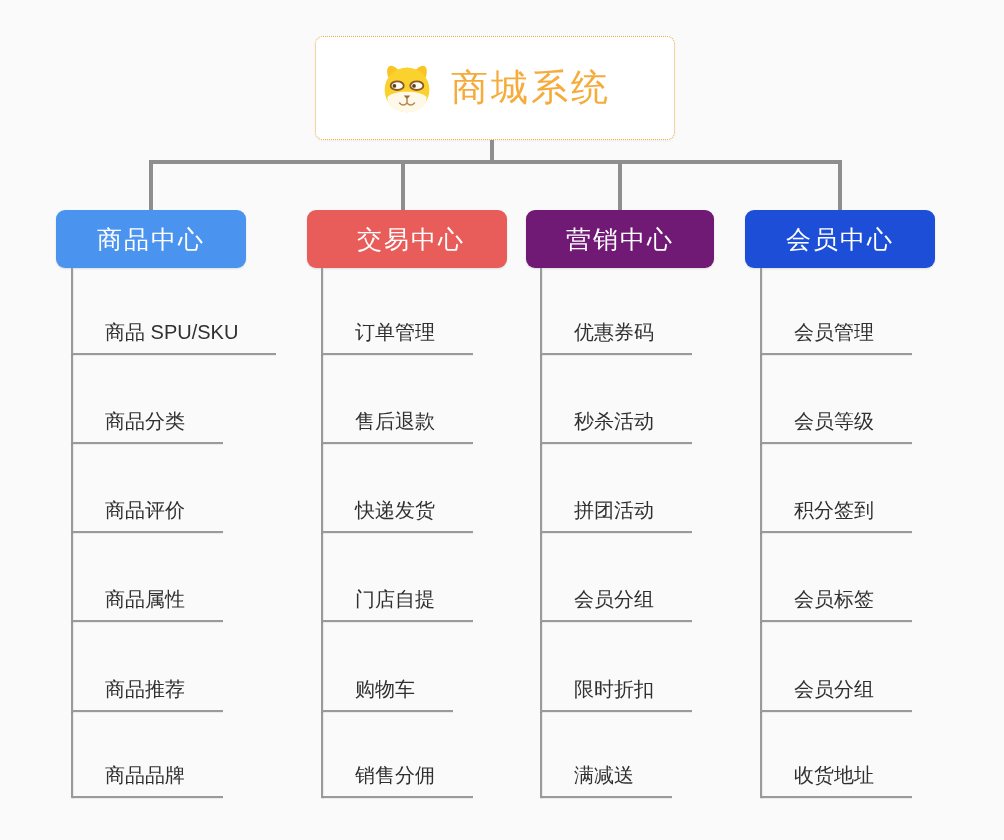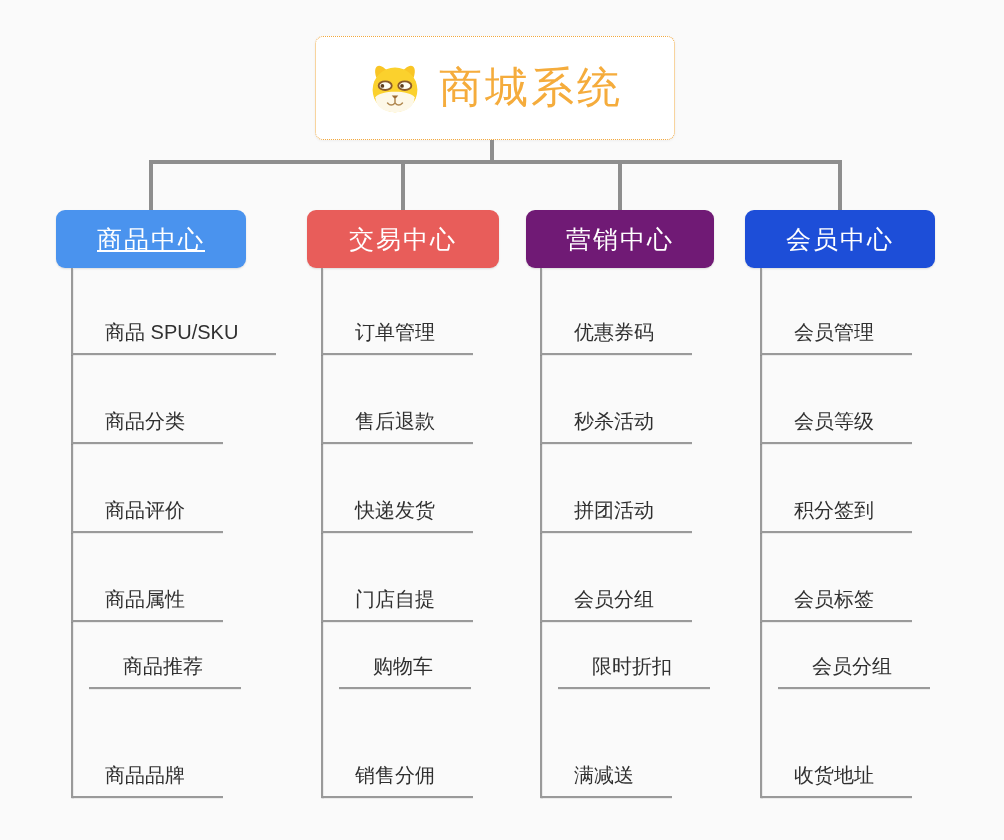--- a/index.html
+++ b/index.html
@@ -11,64 +11,64 @@
 
   
   .root-node {
     position:absolute; left:315px; top:36px; width:360px; height:104px;
     background:#ffffff; border:1px dotted #f2a93f; border-radius:8px;
     display:flex; align-items:center; justify-content:center; gap:16px;
     box-shadow:0 1px 3px rgba(0,0,0,0.05);
     box-sizing:border-box;
   }
   .root-title {
-    font-size:43px; font-weight:500; color:#f5ac3c; letter-spacing:3px;
+    font-size:37px; font-weight:500; color:#f5ac3c; letter-spacing:3px;
     white-space:nowrap;
   }
   .doge { width:56px; height:54px; flex:0 0 auto; }
 
   
   .line { position:absolute; background:#8e8e8e; }
   .root-trunk { left:490px; top:140px; width:4px; height:22px; }
   .rail       { left:149px; top:160px; width:693px; height:4px; }
   .drop       { top:162px; width:4px; height:48px; }
   .drop-0 { left:149px; } .drop-1 { left:401px; }
   .drop-2 { left:618px; } .drop-3 { left:838px; }
 
   
   .hdr {
     position:absolute; top:210px; height:58px; border-radius:9px;
     display:flex; align-items:center; justify-content:center;
     color:#ffffff; font-size:25px; letter-spacing:2px; white-space:nowrap;
     box-shadow:0 1px 2px rgba(0,0,0,0.12);
     cursor:default;
   }
-  .hdr-0 { left:56px;  width:190px;text-decoration:underline; }
-  .hdr-1 { left:307px; width:192px; }
+  .hdr-0 { left:56px;  width:190px; }
+  .hdr-1 { left:307px; width:192px;padding-left:8px; }
   .hdr-2 { left:526px; width:188px; }
   .hdr-3 { left:745px; width:190px; }
 
   
   .col { position:absolute; top:268px; width:250px; height:534px; }
   .col-0 { left:71px; } .col-1 { left:321px; }
   .col-2 { left:540px; } .col-3 { left:760px; }
   .trunk {
     position:absolute; left:0; top:0; width:2px; height:530px;
     background:#9a9a9a; box-shadow:1px 1px 0 rgba(0,0,0,0.06);
   }
   .item {
     position:absolute; left:0; white-space:nowrap;
     font-size:20px; line-height:28px; color:#303030;
     padding:0 38px 7px 34px;
     border-bottom:2px solid #9a9a9a;
     box-shadow:0 1px 0 rgba(0,0,0,0.06);
   }
   .item-0 { top:50px; }  .item-1 { top:139px; }
   .item-2 { top:228px; } .item-3 { top:317px; }
-  .item-4 { top:384px;margin-left:18px; } .item-5 { top:493px; }
+  .item-4 { top:407px; } .item-5 { top:493px; }
 </style>
 </head>
 <body>
 
 <div class="stage">
 
   <div class="root-node" style="border-color: rgb(242, 169, 63);">
     <svg class="doge" viewBox="0 0 60 56">
       <path d="M10 17 C6 5 12 1 19 7 L25 12 C19 12 13 14 10 17 Z" fill="#f9c525"></path>
       <path d="M50 17 C54 5 48 1 41 7 L35 12 C41 12 47 14 50 17 Z" fill="#f9c525"></path>

